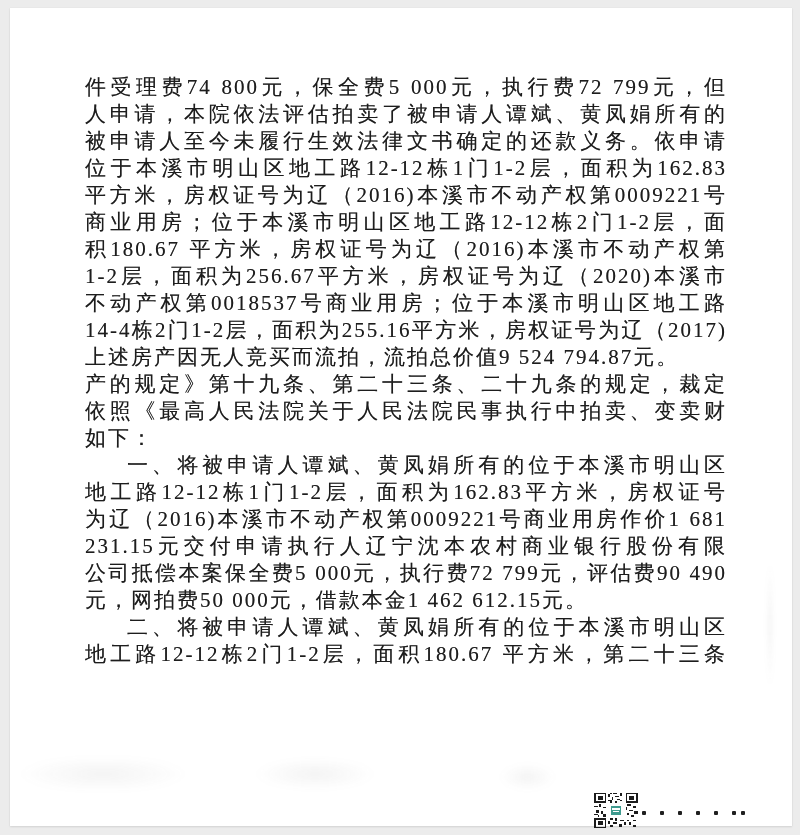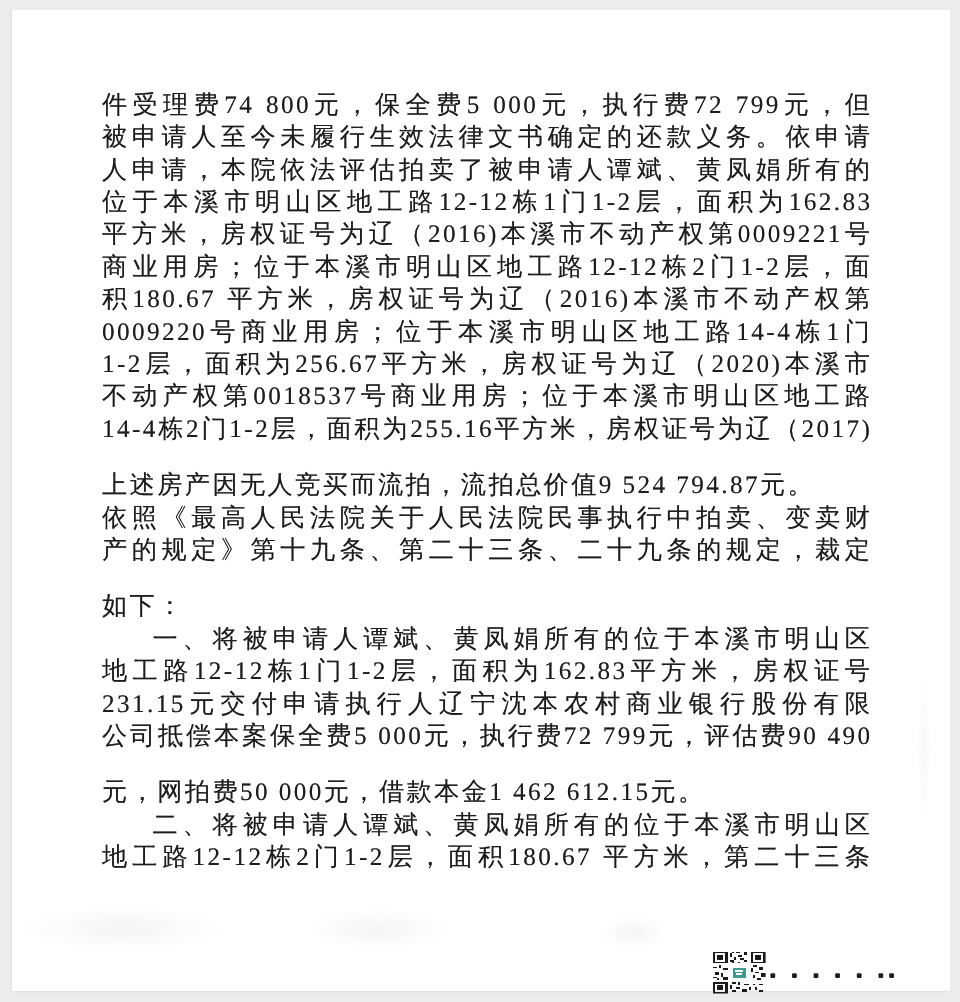--- a/index.html
+++ b/index.html
@@ -39,21 +39,20 @@
     text-align: justify;
     text-align-last: justify;
     white-space: nowrap;
     height: 27px;
     overflow: visible;
     
     text-shadow: 0 0 0.4px rgba(30,30,30,0.55);
   }
   .line.short {
     text-align-last: left;
-    margin-top: 20px;
   }
   .line.indent {
     text-indent: 2em;
   }
   
   .smudge {
     position: absolute;
     pointer-events: none;
     background: radial-gradient(closest-side, rgba(90,90,90,0.07), rgba(90,90,90,0.0));
     filter: blur(3px);
@@ -99,36 +98,36 @@
 <div class="stage">
   <div class="paper"></div>
 
   <div class="smudge s1"></div>
   <div class="smudge s2"></div>
   <div class="smudge s3"></div>
   <div class="smudge s4"></div>
 
   <div class="text-block">
     <div class="line">件受理费74 800元，保全费5 000元，执行费72 799元，但</div>
+    <div class="line">人申请，本院依法评估拍卖了被申请人谭斌、黄凤娟所有的</div>
     <div class="line">被申请人至今未履行生效法律文书确定的还款义务。依申请</div>
-    <div class="line">人申请，本院依法评估拍卖了被申请人谭斌、黄凤娟所有的</div>
     <div class="line">位于本溪市明山区地工路12-12栋1门1-2层，面积为162.83</div>
     <div class="line">平方米，房权证号为辽（2016)本溪市不动产权第0009221号</div>
     <div class="line">商业用房；位于本溪市明山区地工路12-12栋2门1-2层，面</div>
     <div class="line">积180.67 平方米，房权证号为辽（2016)本溪市不动产权第</div>
-    <div class="line">0009220号商业用房；位于本溪市明山区地工路14-4栋1门</div>
     <div class="line">1-2层，面积为256.67平方米，房权证号为辽（2020)本溪市</div>
     <div class="line">不动产权第0018537号商业用房；位于本溪市明山区地工路</div>
     <div class="line">14-4栋2门1-2层，面积为255.16平方米，房权证号为辽（2017)</div>
     <div class="line short">上述房产因无人竞买而流拍，流拍总价值9 524 794.87元。</div>
+    <div class="line">产的规定》第十九条、第二十三条、二十九条的规定，裁定</div>
     <div class="line">依照《最高人民法院关于人民法院民事执行中拍卖、变卖财</div>
-    <div class="line">产的规定》第十九条、第二十三条、二十九条的规定，裁定</div>
     <div class="line short">如下：</div>
     <div class="line indent">一、将被申请人谭斌、黄凤娟所有的位于本溪市明山区</div>
     <div class="line">地工路12-12栋1门1-2层，面积为162.83平方米，房权证号</div>
+    <div class="line">为辽（2016)本溪市不动产权第0009221号商业用房作价1 681</div>
     <div class="line">231.15元交付申请执行人辽宁沈本农村商业银行股份有限</div>
     <div class="line">公司抵偿本案保全费5 000元，执行费72 799元，评估费90 490</div>
     <div class="line short">元，网拍费50 000元，借款本金1 462 612.15元。</div>
     <div class="line indent">二、将被申请人谭斌、黄凤娟所有的位于本溪市明山区</div>
     <div class="line">地工路12-12栋2门1-2层，面积180.67 平方米，第二十三条</div>
   </div>
 
   <svg class="qr" viewBox="0 0 25 25" preserveAspectRatio="none" shape-rendering="crispEdges">
 
     <g fill="#1b1b1b">

